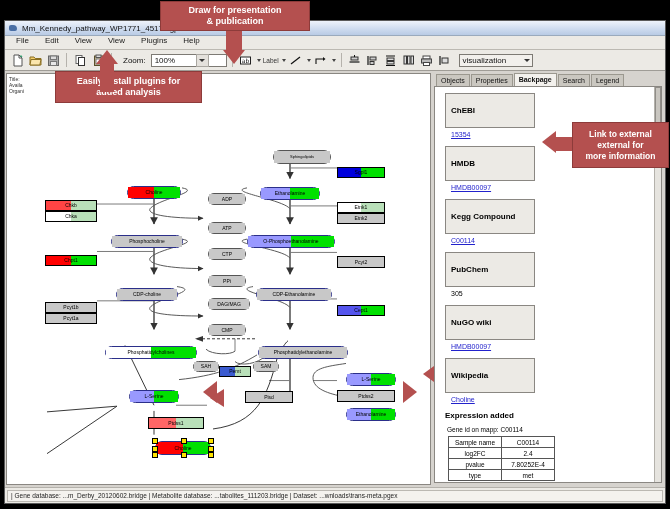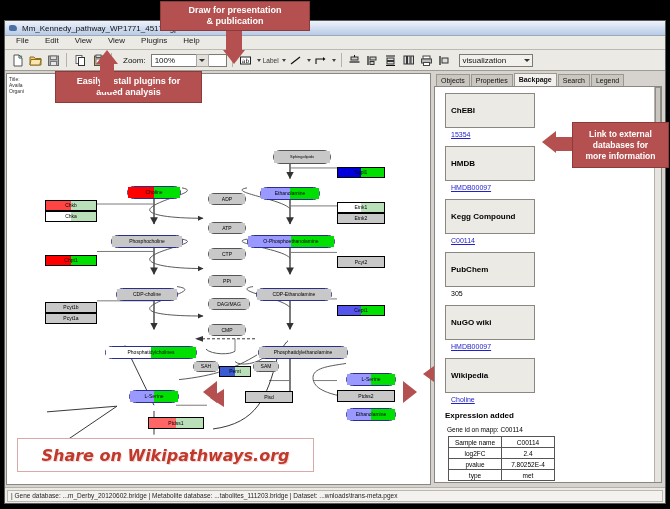--- a/index.html
+++ b/index.html
@@ -485,23 +485,20 @@
 
       <div class="callout" style="left:48px;top:-3px;width:145px;height:30px;flex-direction:column;">
         <div class="ctext" style="font-size:9px;padding:0">Easily install plugins for</div>
         <div class="ctext" style="font-size:9px;padding:0">added analysis</div>
       </div>
 
       <div class="arrow-left" style="left:196px;top:307px;"></div>
       <div class="arrow-right" style="left:396px;top:307px;"></div>
       <div class="arrow-left" style="left:203px;top:315px;border-top-width:9px;border-bottom-width:9px;border-right-width:14px;"></div>
 
-      <div class="share" style="left:10px;top:364px;width:295px;height:32px;">
-        <span>Share on Wikipathways.org</span>
-      </div>
     </div>
 
     <div class="sidepanel">
       <div class="tabs">
         <div class="tab">Objects</div>
         <div class="tab">Properties</div>
         <div class="tab active">Backpage</div>
         <div class="tab">Search</div>
         <div class="tab">Legend</div>
       </div>
@@ -550,19 +547,19 @@
   <div class="ctext" style="font-size:9px;padding:0">&amp; publication</div>
 </div>
 <div class="stalk" style="left:226px;top:27px;width:16px;height:24px;z-index:59;"></div>
 <div class="arrow-down" style="left:223px;top:50px;z-index:60;"></div>
 
 <div class="stalk" style="left:100px;top:60px;width:14px;height:32px;z-index:49;"></div>
 <div class="arrow-up" style="left:96px;top:50px;z-index:50;"></div>
 
 <div class="callout" style="left:572px;top:122px;width:95px;height:44px;flex-direction:column;z-index:60;">
   <div class="ctext" style="font-size:8.5px;padding:0">Link  to external</div>
-  <div class="ctext" style="font-size:8.5px;padding:0">databases  for</div>
+  <div class="ctext" style="font-size:8.5px;padding:0">external  for</div>
   <div class="ctext" style="font-size:8.5px;padding:0">more information</div>
 </div>
 <div class="stalk" style="left:556px;top:137px;width:18px;height:14px;z-index:59;"></div>
 <div class="arrow-left" style="left:542px;top:131px;z-index:60;"></div>
 
 <div class="arrow-left" style="left:423px;top:366px;z-index:60;border-top-width:8px;border-bottom-width:8px;border-right-width:11px;"></div>
 
 </body></html>

